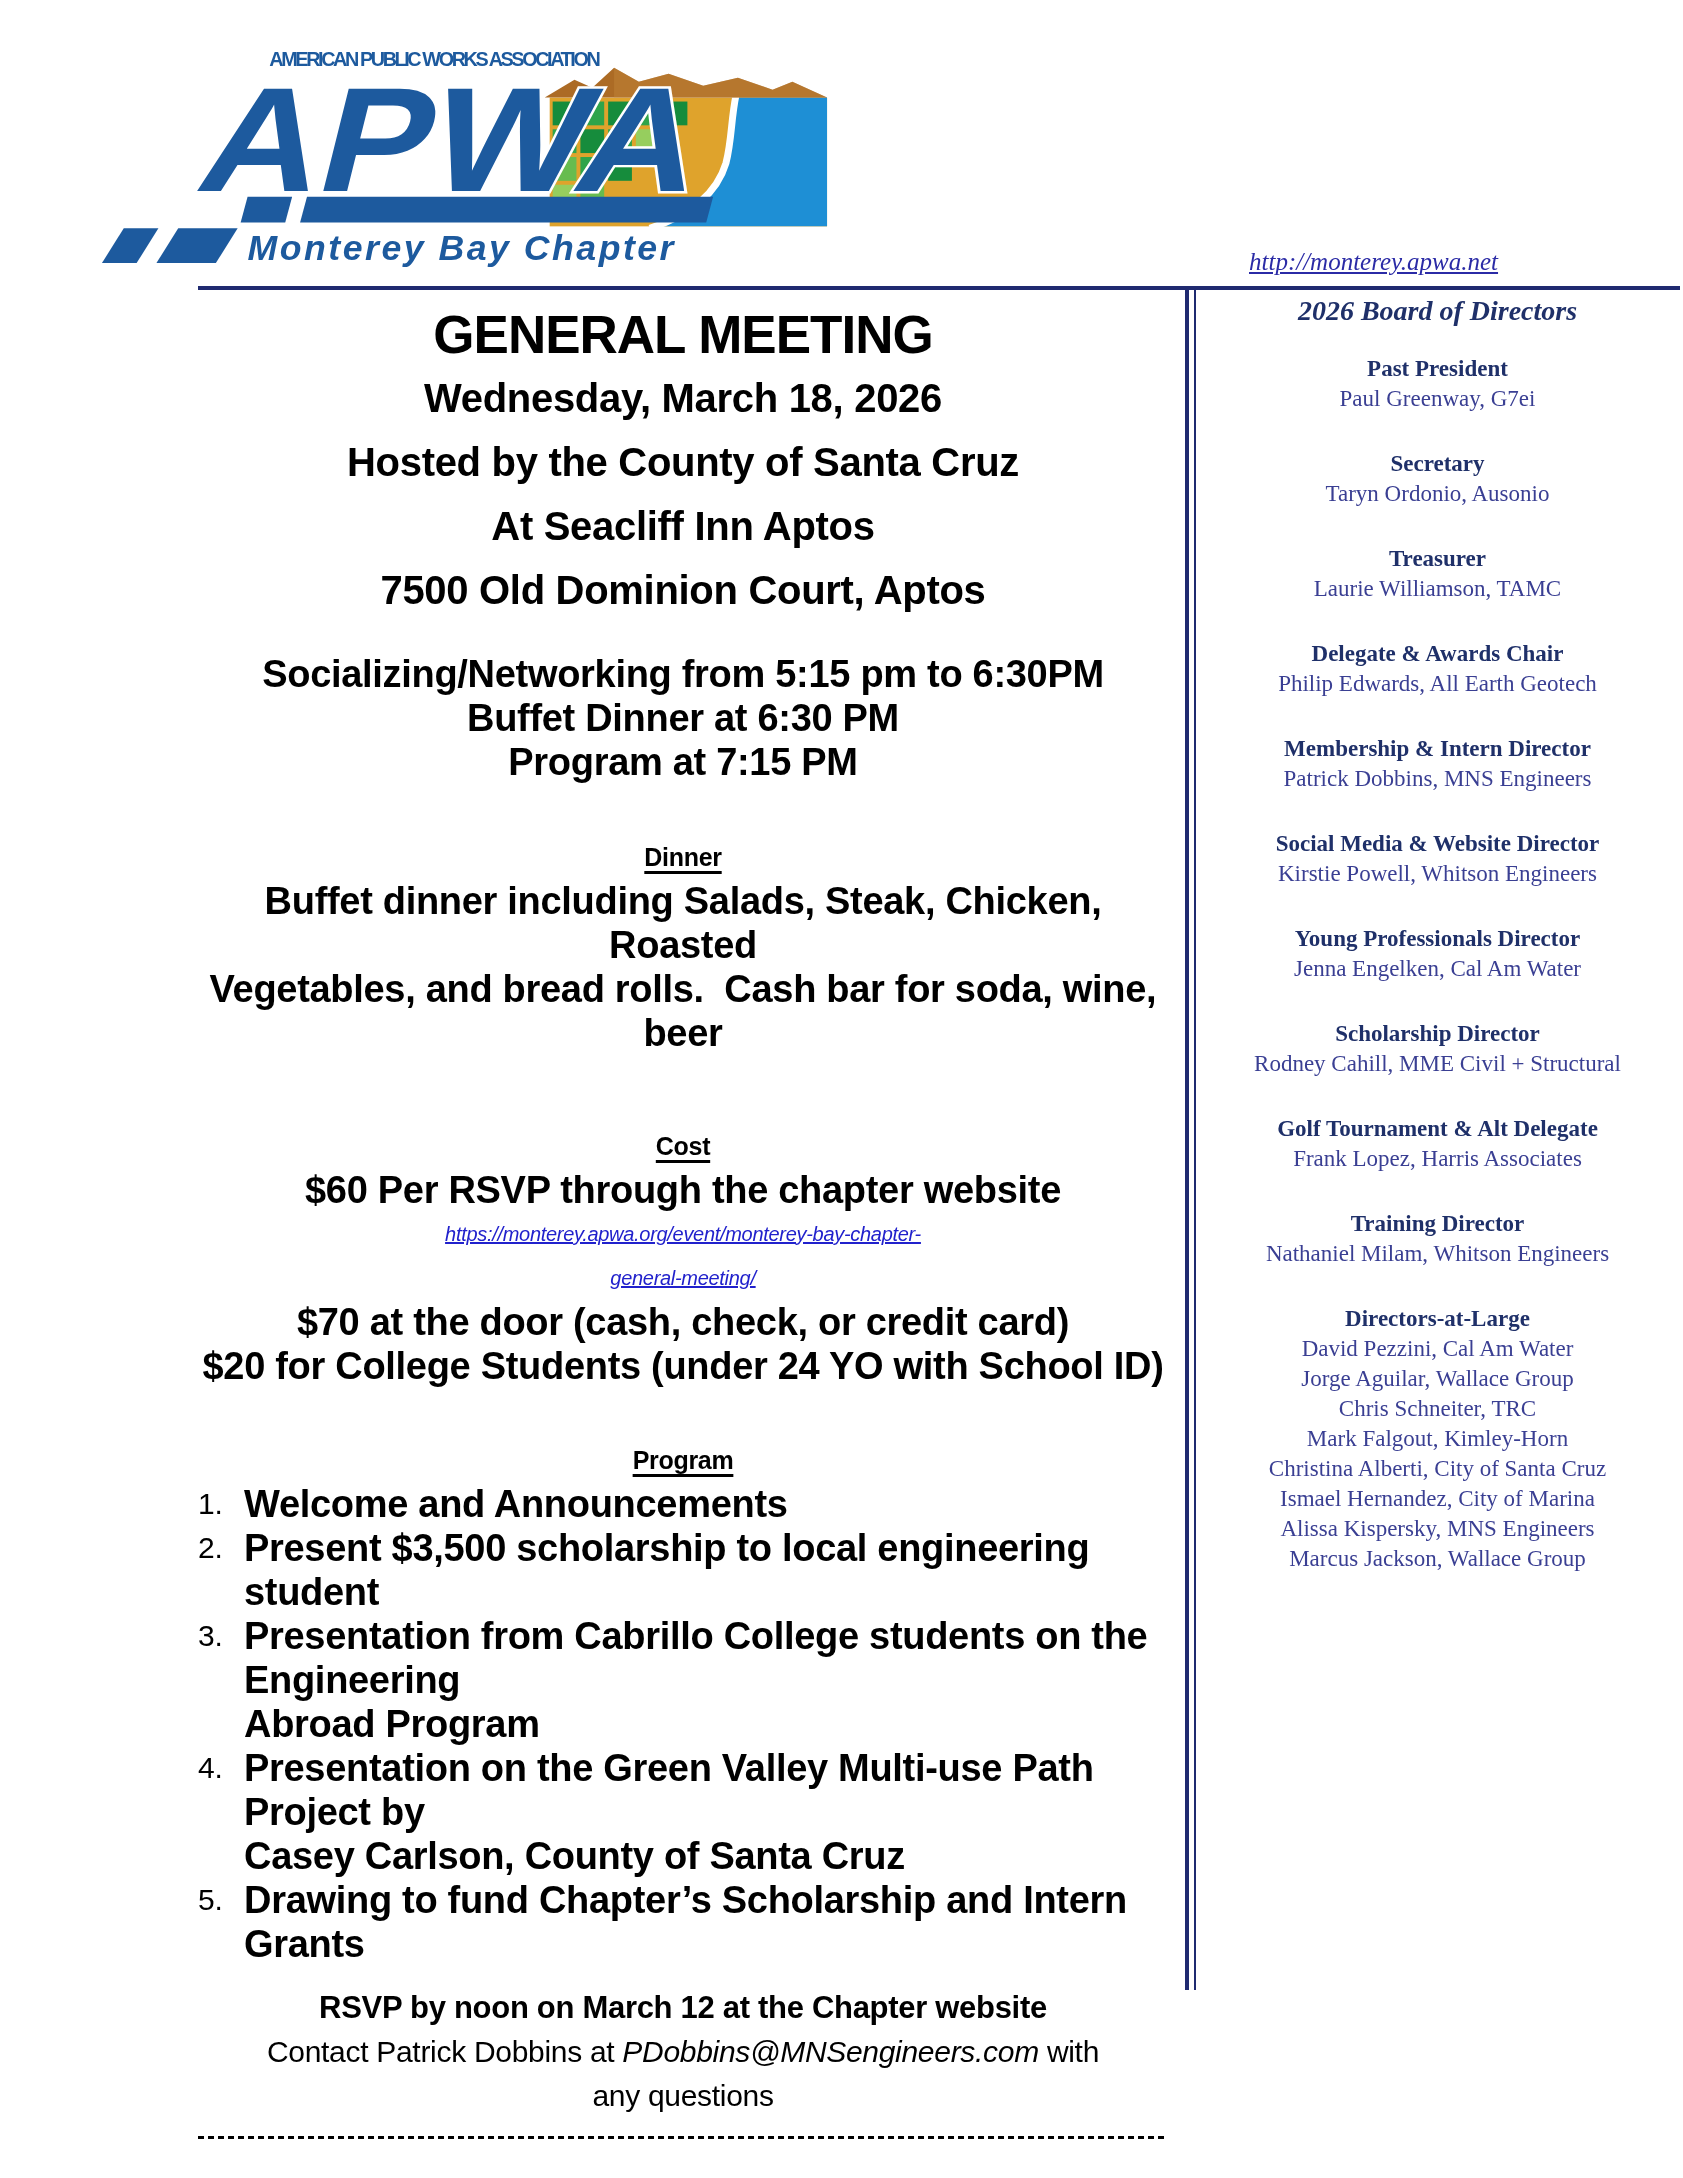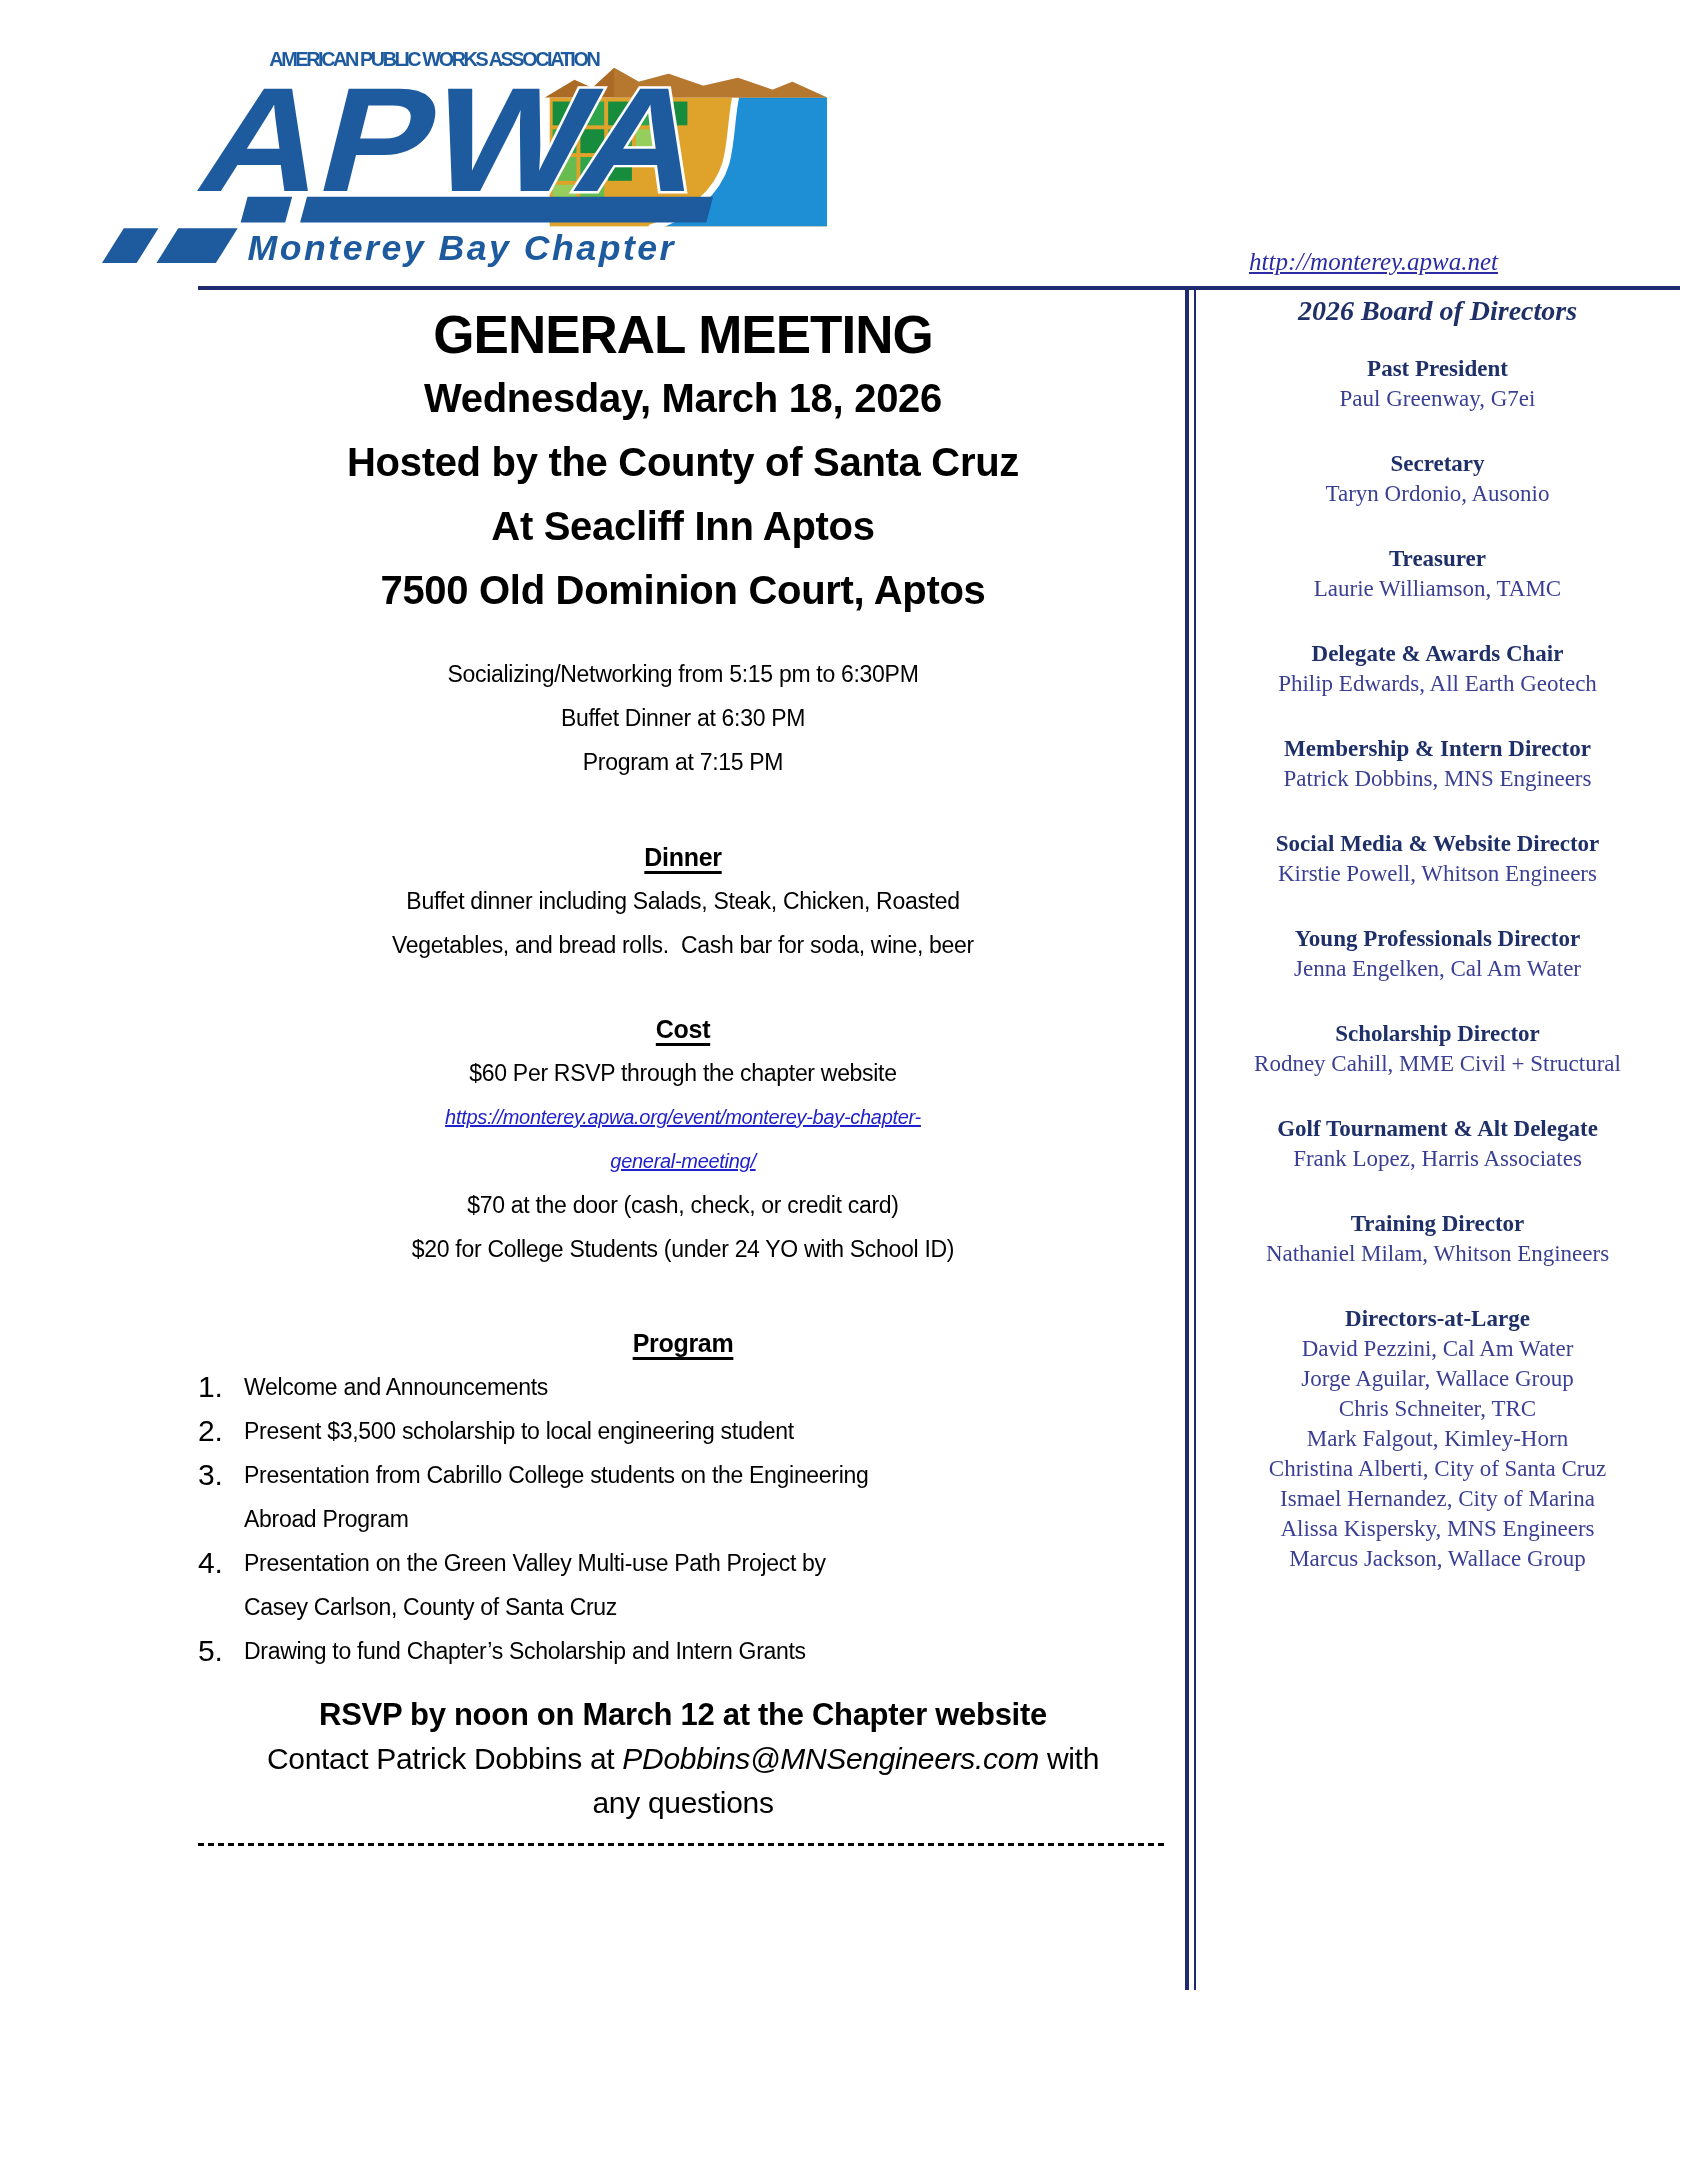--- a/index.html
+++ b/index.html
@@ -15,26 +15,26 @@
   .top-url{position:absolute;left:1249px;top:248px;font-family:"Liberation Serif",serif;
            font-style:italic;font-size:25px;color:#2B2BA6;text-decoration:underline;cursor:pointer;}
 
   
   .logo{position:absolute;left:99px;top:40px;width:733px;height:238px;}
 
   
   .main{position:absolute;left:198px;top:303px;width:970px;text-align:center;letter-spacing:-0.3px;}
   .h1{font-size:53px;font-weight:bold;line-height:63px;letter-spacing:-1px;}
   .hsub{font-size:40px;font-weight:bold;line-height:64px;}
-  .body-line{font-size:23px;line-height:44px;white-space:pre-wrap;}
+  .body-line{font-size:38px;line-height:44px;white-space:pre-wrap;font-weight:bold;}
   .sec-head{font-size:25px;font-weight:bold;line-height:44px;text-decoration:underline;
             text-decoration-thickness:3px;text-underline-offset:5px;}
   .schedule{margin-top:30px;}
   .dinner{margin-top:51px;}
-  .cost{margin-top:40px;}
+  .cost{margin-top:69px;}
   .program{margin-top:50px;}
   .rsvp{margin-top:20px;}
   .site-link{color:#2121CC;font-style:italic;text-decoration:underline;cursor:pointer;display:block;}
   .site-link div{font-size:20px;line-height:44px;}
   .prog-list{text-align:left;}
   .prog-item{display:flex;font-size:30px;line-height:44px;text-align:left;}
   .prog-num{width:46px;flex:none;}
   .prog-text{flex:1;}
   .rsvp-bold{font-size:31px;font-weight:bold;line-height:44px;}
   .contact{font-size:30px;line-height:44px;}

